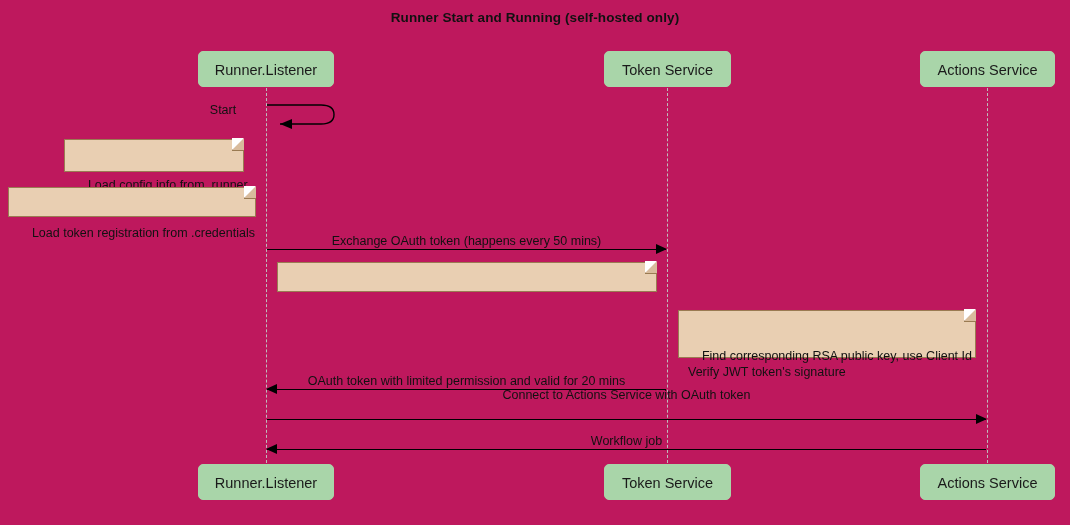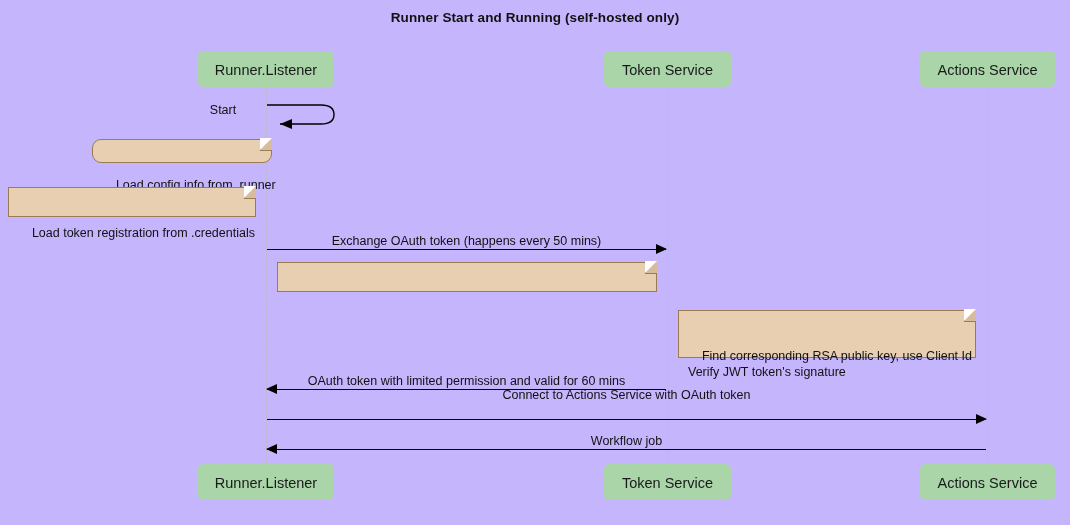--- a/index.html
+++ b/index.html
@@ -8,21 +8,21 @@
     background: #ffffff;
   }
   body {
     font-family: "Liberation Sans", sans-serif;
     -webkit-font-smoothing: antialiased;
   }
   #diagram {
     position: relative;
     width: 1070px;
     height: 525px;
-    background: #c4b5fd;
+    background: #be185d;
     overflow: hidden;
   }
 
   
   .diagram-title {
     position: absolute;
     left: 0;
     top: 10px;
     width: 1070px;
     text-align: center;
@@ -143,21 +143,21 @@
   </div>
 
   <div class="selfloop" style="left:266px; top:100px; width:70px; height:32px;">
     <svg width="72" height="32" viewBox="0 0 72 32">
       <path d="M 1 5 L 55 5 Q 68 5 68 14.5 Q 68 24 55 24 L 14 24" fill="none" stroke="#000000" stroke-width="1.4"></path>
       <path d="M 14 24 L 26 19 L 26 29 Z" fill="#000000"></path>
     </svg>
   </div>
   <div class="msg-label" style="left:186px; top:103px; width:74px; ">Start</div>
 
-  <div class="note" style="left:92px; top:139px; width:180px; height:24px;border-radius:9px;">
+  <div class="note" style="left:64px; top:139px; width:180px; height:33px;">
     <span class="dogear"></span>
     <span>Load config info from .runner</span>
   </div>
 
   <div class="note" style="left:8px; top:187px; width:248px; height:30px;">
     <span class="dogear"></span>
     <span>Load token registration from .credentials</span>
   </div>
 
   <div class="msg-line" style="left:267px; top:249px; width:399px;"></div>
@@ -169,21 +169,21 @@
   </div>
 
   <div class="note" style="left:678px; top:310px; width:298px; height:48px;">
     <span class="dogear"></span>
     <span>Find corresponding RSA public key, use Client Id
 Verify JWT token's signature</span>
   </div>
 
   <div class="msg-line" style="left:267px; top:389px; width:399px;"></div>
   <div class="arrowhead left" style="left:266px; top:384px;"></div>
-  <div class="msg-label" style="left:267px; top:374px; width:399px;">OAuth token with limited permission and valid for 60 mins</div>
+  <div class="msg-label" style="left:267px; top:374px; width:399px;">OAuth token with limited permission and valid for 20 mins</div>
 
   <div class="msg-line" style="left:267px; top:419px; width:719px;"></div>
   <div class="arrowhead right" style="left:976px; top:414px;"></div>
   <div class="msg-label" style="left:267px; top:388px; width:719px;">Connect to Actions Service with OAuth token</div>
 
   <div class="msg-line" style="left:267px; top:449px; width:719px;"></div>
   <div class="arrowhead left" style="left:266px; top:444px;"></div>
   <div class="msg-label" style="left:267px; top:434px; width:719px;">Workflow job</div>
 
   <div class="participant" style="left:198px; top:464px; width:136px;">

